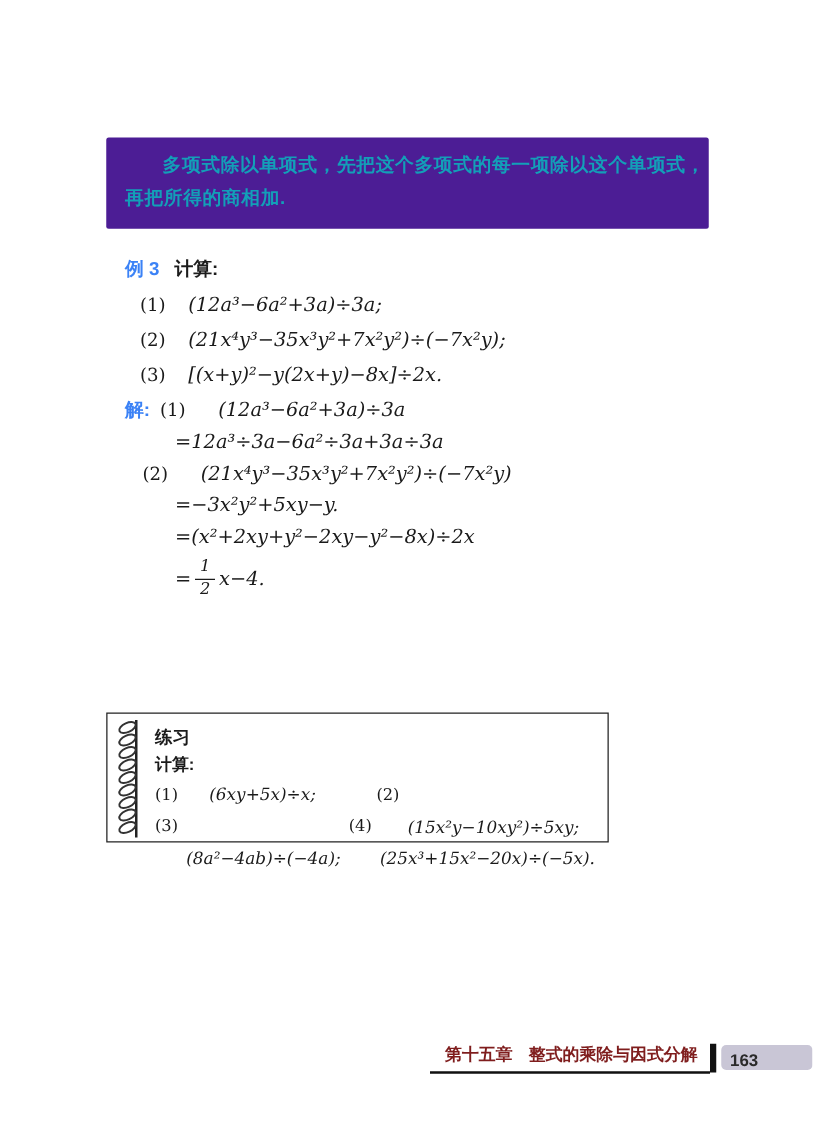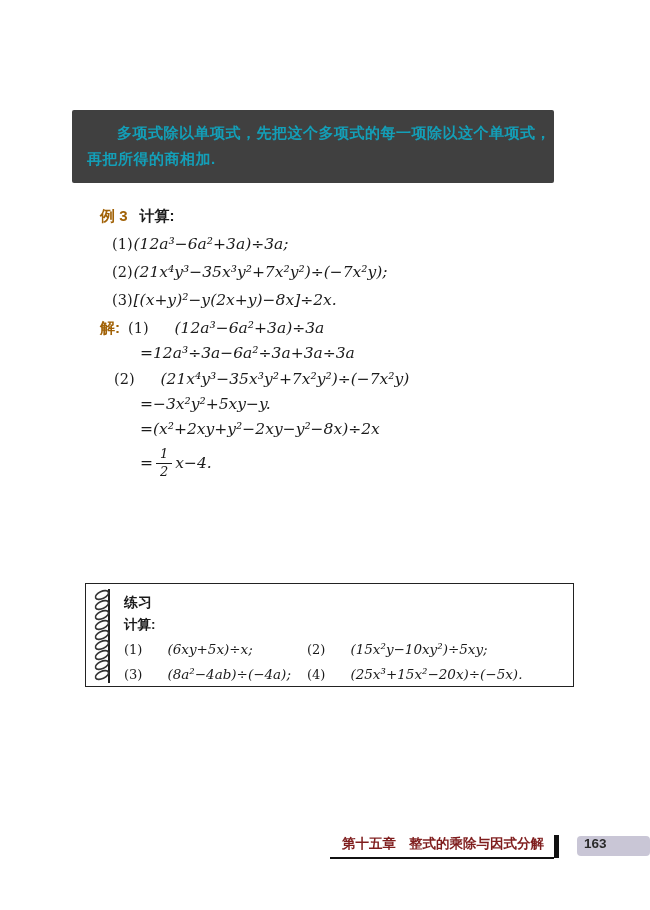--- a/index.html
+++ b/index.html
@@ -4,66 +4,66 @@
 <style>
   * { margin:0; padding:0; box-sizing:border-box; }
   html,body { width:650px; height:910px; }
   body {
     position:relative; background:#ffffff; overflow:hidden;
     font-family:"Liberation Sans", sans-serif; color:#1a1a1a;
   }
 
   
   .highlight-box {
-    position:absolute; left:72px; top:110px; width:482px; min-height:70px;
-    background:#404040; padding:10px 1px 11px 15px; border-radius:2px;
+    position:absolute; left:85px; top:110px; width:482px; min-height:70px;
+    background:#4c1d95; padding:10px 1px 11px 15px; border-radius:2px;
   }
   .highlight-box p {
     font-size:15px; font-weight:bold; color:#139fb8;
     line-height:26px; text-indent:2em; letter-spacing:0.5px;
   }
 
   
   .example { position:absolute; left:100px; top:201px; width:480px; }
   .ex-head { height:29px; line-height:29px; font-size:15px; font-weight:bold; }
-  .blue { color:#a16207; }
+  .blue { color:#3b82f6; }
   .ex-title { margin-left:12px; color:#1c1c1c; }
 
   .math {
     font-family:"DejaVu Serif","Liberation Serif",serif;
     font-style:italic; font-size:15.5px; color:#1a1a1a;
   }
   .pnum {
     font-family:"DejaVu Serif","Liberation Serif",serif;
     font-style:normal; font-size:14.5px; color:#1a1a1a;
   }
 
   .prob { height:28px; line-height:28px; padding-left:12px; }
-  .prob .math { margin-left:1px; }
+  .prob .math { margin-left:18px; }
 
   .sol { margin-top:1px; }
   .sol-head { height:26px; line-height:26px; }
   .sol-label { font-size:15px; font-weight:bold; }
   .sol-head .pnum { margin-left:8px; }
   .sol-head .math { margin-left:26px; }
   .sol-head.sub { padding-left:14px; }
   .sol-head.sub .pnum { margin-left:0; }
   .step { height:25px; line-height:25px; margin-left:40px;font-style:italic; }
 
   .frac-line { height:42px; display:flex; align-items:center; margin-left:40px; }
   .frac {
     display:inline-flex; flex-direction:column; text-align:center;
     font-size:13px; line-height:1.15; margin:0 3px; vertical-align:middle;
   }
   .frac .fnum { border-bottom:1.4px solid #1a1a1a; padding:0 4px 1px 4px; }
   .frac .fden { padding-top:1px; }
 
   
   .practice {
-    position:absolute; left:85px; top:583px; width:489px; height:104px;
+    position:absolute; left:85px; top:570px; width:402px; height:104px;
     border:1.6px solid #222; background:#fff;
   }
   .spiral { position:absolute; left:5px; top:3px; }
   .practice-content { padding:7px 10px 6px 38px; }
   .practice-title { font-size:14px; font-weight:bold; height:23px; line-height:23px; }
   .practice-sub { font-size:13.5px; font-weight:bold; height:22px; line-height:22px; }
   .practice-row { display:flex; height:25px; line-height:25px; }
   .p-item.col1 { width:183px; }
   .p-item .pnum { font-size:13px; }
   .p-item .math { font-size:13.5px; margin-left:25px; }
@@ -74,21 +74,21 @@
     display:flex; justify-content:flex-end; align-items:center;
   }
   .footer-chapter {
     font-size:13.5px; font-weight:bold; color:#7f1d1d;
     border-bottom:2.2px solid #111; padding:2px 10px 4px 12px;
   }
   .footer-chapter .gap { display:inline-block; width:13px; }
   .vbar { width:5px; height:23px; background:#111; }
   .page-strip {
     width:73px; height:20px; background:#c9c6d6; border-radius:4px;
-    margin-left:18px; display:flex; align-items:flex-start; padding-left:7px;
+    margin-left:4px; display:flex; align-items:flex-end; padding-left:7px;
     font-size:13.5px; font-weight:bold; color:#2a2a2a;
   }
 </style>
 </head>
 <body>
 
 <div class="highlight-box">
   <p>多项式除以单项式，先把这个多项式的每一项除以这个单项式，再把所得的商相加.</p>
 </div>
 

